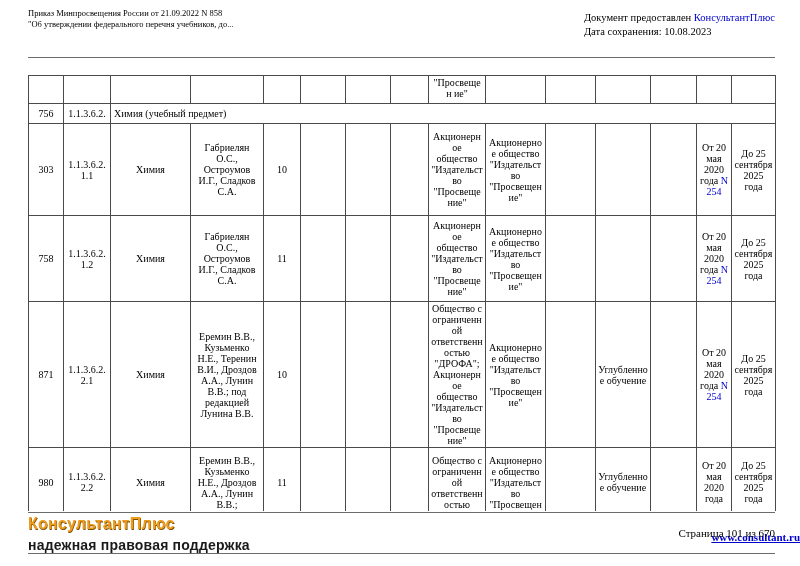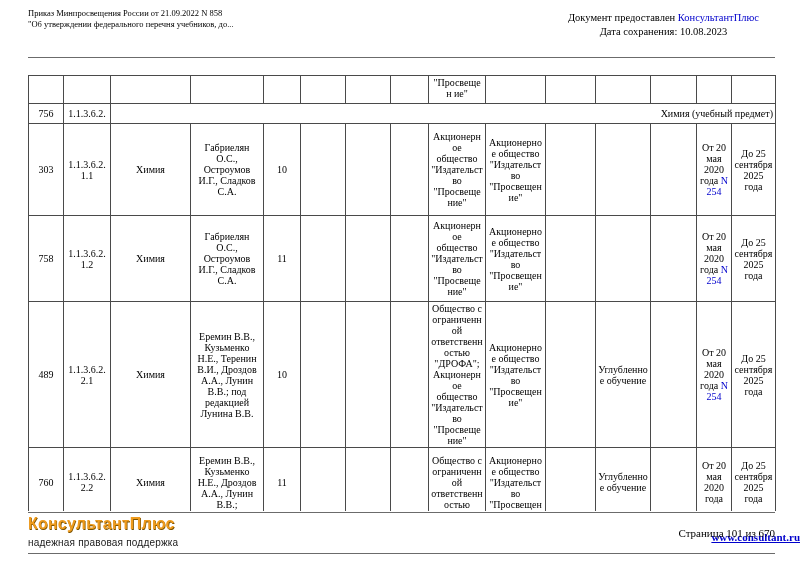--- a/index.html
+++ b/index.html
@@ -10,21 +10,21 @@
     color: #000;
   }
   .page { position: relative; width: 800px; height: 554px; background: #fff; overflow: hidden; }
 
   
   .header-left {
     position: absolute; left: 28px; top: 8px; width: 430px;
     font-size: 8.5px; line-height: 1.28; color: #000;
   }
   .header-right {
-    position: absolute; right: 41px; top: 11px; text-align: center;
+    position: absolute; right: 25px; top: 11px; text-align: left;
     font-size: 10.5px; line-height: 1.35; margin-left: 48px;
   }
   .link { color: #0000cc; cursor: pointer; text-decoration: none; }
   .rule { position: absolute; left: 28px; width: 747px; height: 1px; background: #6b6b6b; }
   .rule-top { top: 57px; }
   .rule-footer-top { top: 512px; }
   .rule-footer-bottom { top: 553px; }
 
   
   .table-wrap {
@@ -39,30 +39,30 @@
     font-size: 10px; line-height: 1.1;
     padding: 1px 2px;
     overflow-wrap: break-word; word-wrap: break-word;
   }
   .doc-table tr.partial  { height: 28px; }
   .doc-table tr.section  { height: 20px; padding-left: 44px; }
   .doc-table tr.r757     { height: 92px; }
   .doc-table tr.r758     { height: 86px; }
   .doc-table tr.r759     { height: 141px; }
   .doc-table tr.r760     { height: 69px; }
-  .doc-table td.section-title { text-align: right; padding-left: 3px; }
+  .doc-table td.section-title { text-align: left; padding-left: 3px; }
   .doc-table tr.partial td { vertical-align: top; }
 
   
   .footer-logo { position: absolute; left: 28px; top: 515px; font-family: "Liberation Sans", sans-serif; }
   .logo-text {
     font-weight: bold; font-size: 16px; letter-spacing: 0.2px;
     color: #ef9b1d; text-shadow: 0.6px 0.8px 0 #7a5200;
   }
-  .logo-tagline { font-size: 10px; color: #1a1a1a; margin-top: 4px; letter-spacing: 0.2px; }
+  .logo-tagline { font-size: 14px; color: #1a1a1a; margin-top: 4px; letter-spacing: 0.2px; font-weight: bold; }
   .footer-site { position: absolute; left: 0; top: 527px; width: 800px; text-align: right; }
   .footer-site .link { font-weight: bold; font-size: 11px; text-decoration: underline; }
   .footer-page { position: absolute; right: 25px; top: 527px; font-size: 11px; }
 </style>
 </head>
 <body>
 
 <div class="page">
 
   <div class="header-left">
@@ -159,42 +159,42 @@
         <td></td>
         <td class="empty"></td>
         <td>
           <span>От 20 мая 2020 года</span>
           <a class="link">N 254</a>
         </td>
         <td>До 25 сентября 2025 года</td>
       </tr>
 
       <tr class="r759">
-        <td>489</td>
+        <td>871</td>
         <td>1.1.3.6.2.2.1</td>
         <td>Химия</td>
         <td>Еремин В.В., Кузьменко Н.Е., Теренин В.И., Дроздов А.А., Лунин В.В.; под редакцией Лунина В.В.</td>
         <td>10</td>
         <td class="empty"></td>
         <td class="empty"></td>
         <td class="empty"></td>
         <td>Общество с ограниченной ответственностью "ДРОФА"; Акционерное общество "Издательство "Просвещение"</td>
         <td>Акционерное общество "Издательство "Просвещение"</td>
         <td class="empty"></td>
         <td>Углубленное обучение</td>
         <td class="empty"></td>
         <td>
           <span>От 20 мая 2020 года</span>
           <a class="link">N 254</a>
         </td>
         <td>До 25 сентября 2025 года</td>
       </tr>
 
       <tr class="r760">
-        <td>760</td>
+        <td>980</td>
         <td>1.1.3.6.2.2.2</td>
         <td>Химия</td>
         <td>Еремин В.В., Кузьменко Н.Е., Дроздов А.А., Лунин В.В.;</td>
         <td>11</td>
         <td class="empty"></td>
         <td class="empty"></td>
         <td class="empty"></td>
         <td>Общество с ограниченной ответственностью</td>
         <td>Акционерное общество "Издательство "Просвещен</td>
         <td class="empty"></td>

